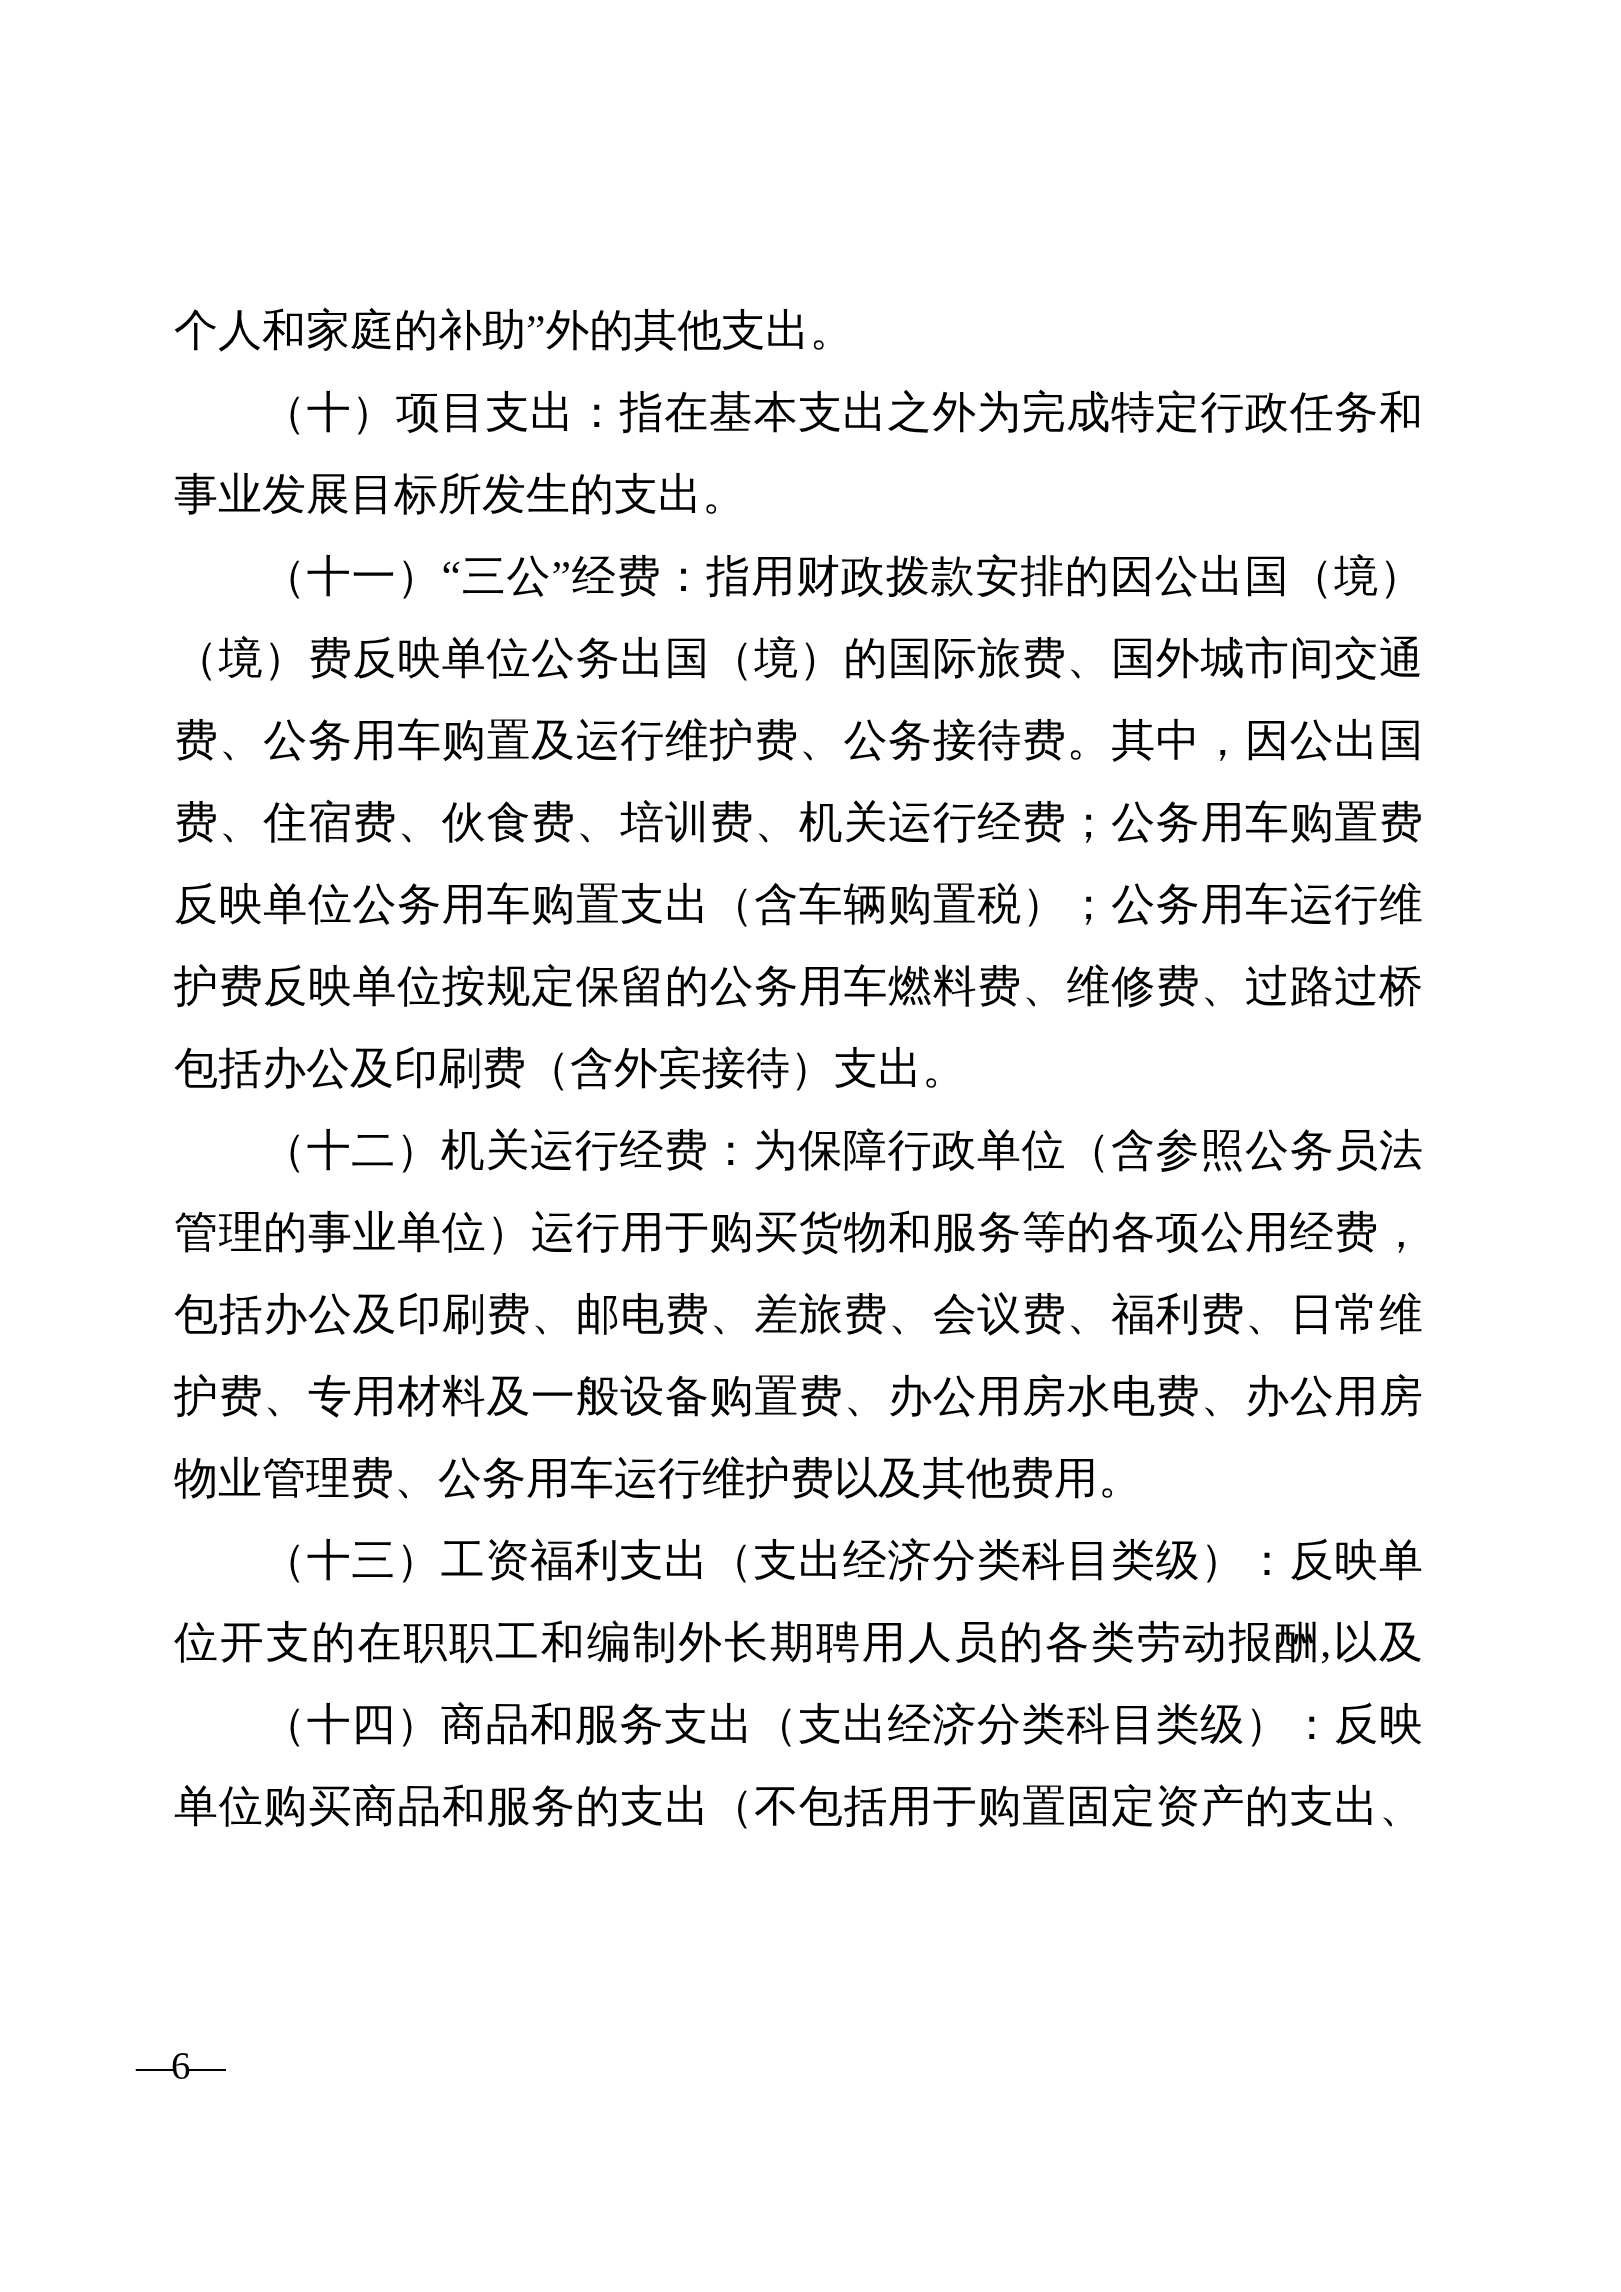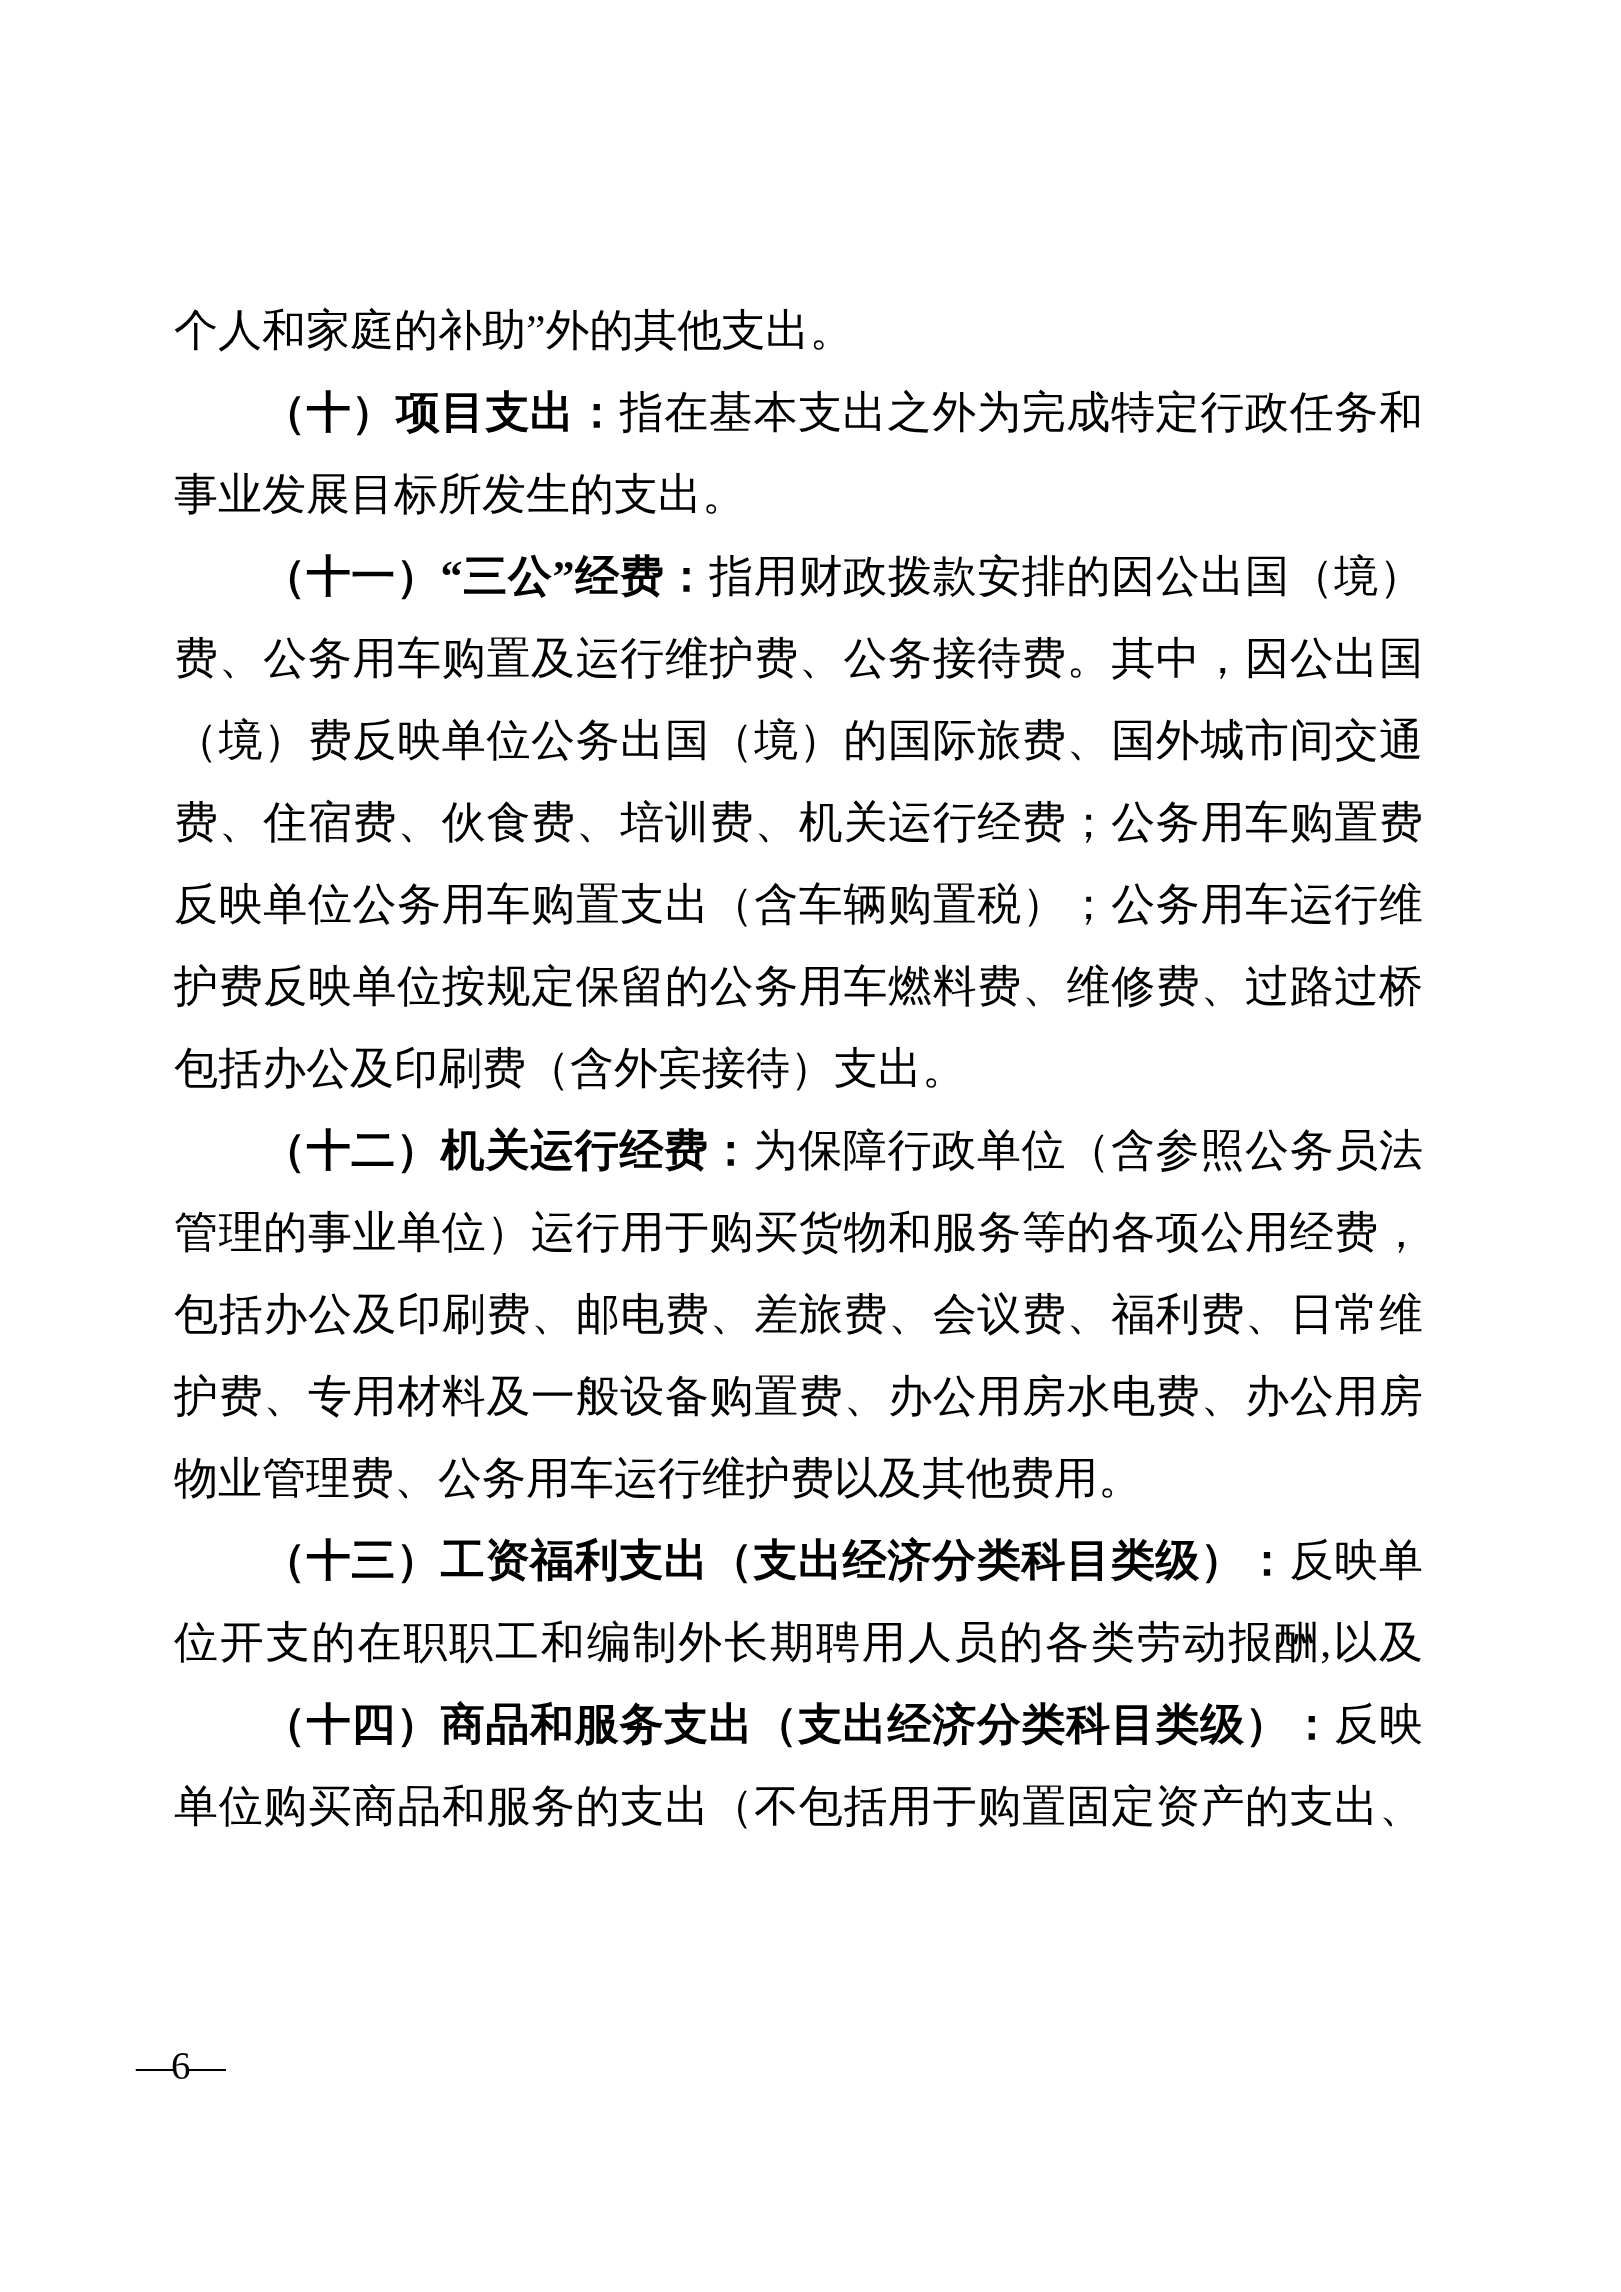--- a/index.html
+++ b/index.html
@@ -37,21 +37,21 @@
     text-align: right;
     text-align-last: left;
   }
   .line.indent {
     padding-left: 88px;
   }
   .line .seg {
     font-weight: 400;
   }
   .line .seg.bold {
-    font-weight: 700;
+    font-weight: 400;
   }
   .page-number {
     position: absolute;
     left: 136px;
     top: 2045px;
     font-size: 39px;
     line-height: 1.1;
     letter-spacing: -3.9px;
     font-weight: 400;
     color: #000000;
@@ -59,22 +59,22 @@
 </style>
 </head>
 <body>
 
 <div class="page">
   <div class="text-body">
       <div class="line no-justify"><span class="seg">个人和家庭的补助”外的其他支出。</span></div>
       <div class="line indent"><span class="seg bold">（十）项目支出：</span><span class="seg">指在基本支出之外为完成特定行政任务和</span></div>
       <div class="line no-justify"><span class="seg">事业发展目标所发生的支出。</span></div>
       <div class="line indent"><span class="seg bold">（十一）“三公”经费：</span><span class="seg">指用财政拨款安排的因公出国（境）</span></div>
+      <div class="line"><span class="seg">（境）费反映单位公务出国（境）的国际旅费、国外城市间交通</span></div>
       <div class="line"><span class="seg">费、公务用车购置及运行维护费、公务接待费。其中，因公出国</span></div>
-      <div class="line"><span class="seg">（境）费反映单位公务出国（境）的国际旅费、国外城市间交通</span></div>
       <div class="line"><span class="seg">费、住宿费、伙食费、培训费、机关运行经费；公务用车购置费</span></div>
       <div class="line"><span class="seg">反映单位公务用车购置支出（含车辆购置税）；公务用车运行维</span></div>
       <div class="line"><span class="seg">护费反映单位按规定保留的公务用车燃料费、维修费、过路过桥</span></div>
       <div class="line no-justify"><span class="seg">包括办公及印刷费（含外宾接待）支出。</span></div>
       <div class="line indent"><span class="seg bold">（十二）机关运行经费：</span><span class="seg">为保障行政单位（含参照公务员法</span></div>
       <div class="line"><span class="seg">管理的事业单位）运行用于购买货物和服务等的各项公用经费，</span></div>
       <div class="line"><span class="seg">包括办公及印刷费、邮电费、差旅费、会议费、福利费、日常维</span></div>
       <div class="line"><span class="seg">护费、专用材料及一般设备购置费、办公用房水电费、办公用房</span></div>
       <div class="line no-justify"><span class="seg">物业管理费、公务用车运行维护费以及其他费用。</span></div>
       <div class="line indent"><span class="seg bold">（十三）工资福利支出（支出经济分类科目类级）：</span><span class="seg">反映单</span></div>

